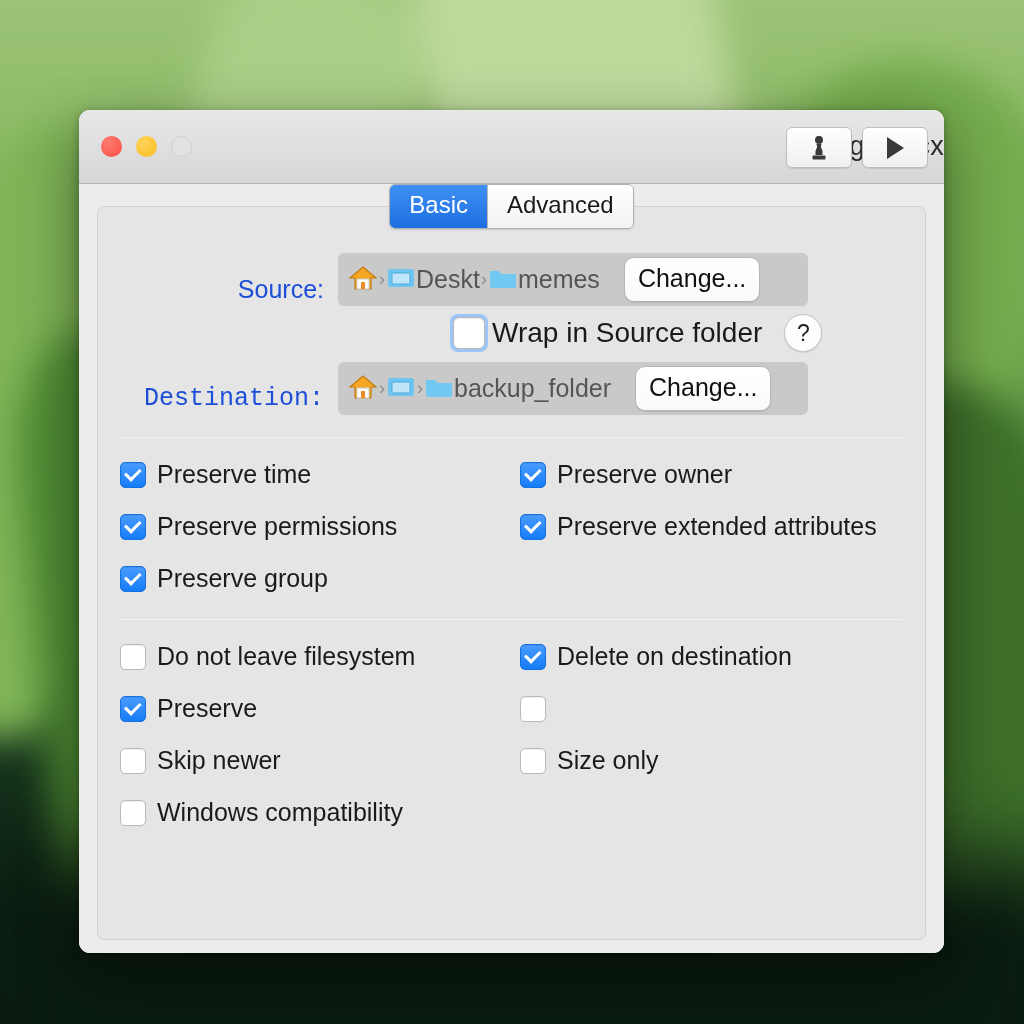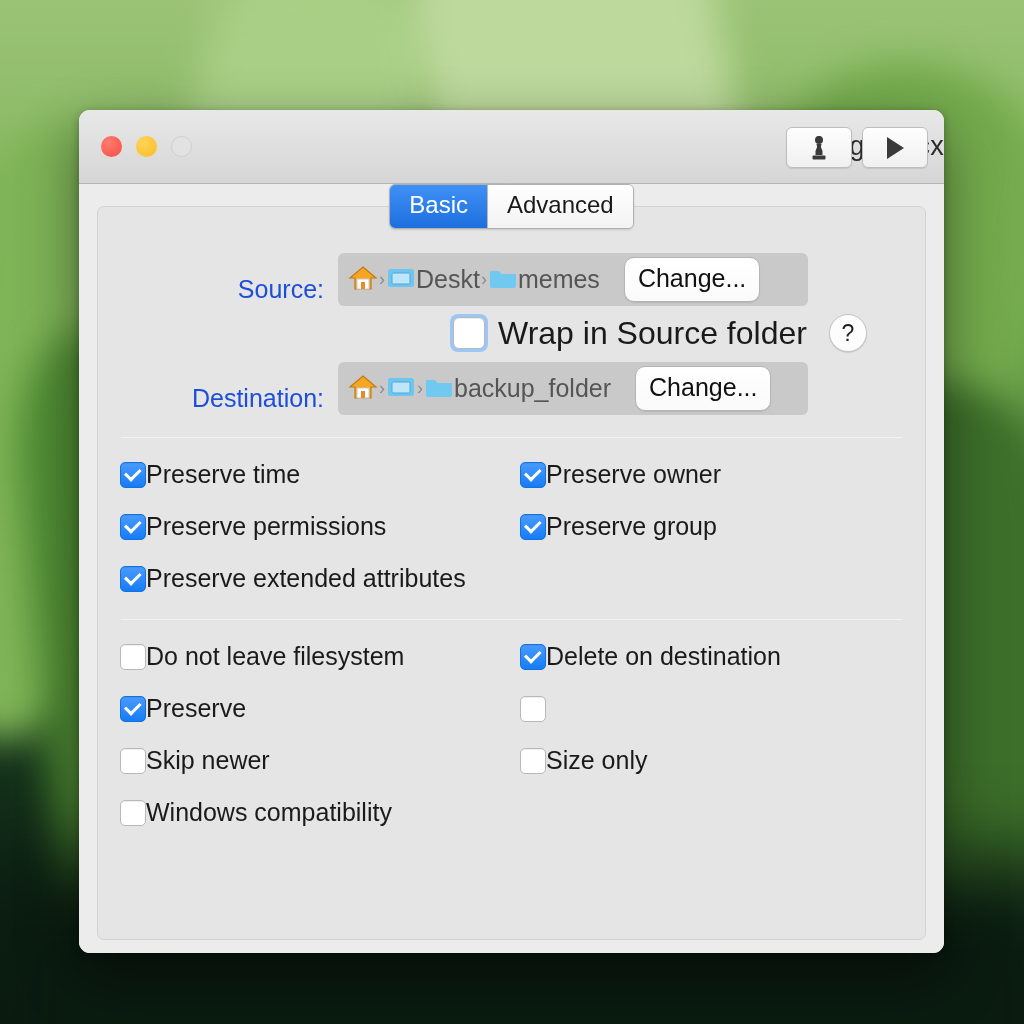--- a/index.html
+++ b/index.html
@@ -97,21 +97,21 @@
   }
 
   
   .path-row { display: flex; align-items: center; margin-bottom: 4px; }
   .path-label {
     font-size: 25px; color: #1d4ed8; text-align: right;
     padding-right: 14px;
     margin-top: 19px;
   }
   .path-label.src  { width: 218px; }
-  .path-label.dst  { width: 218px; }
+  .path-label.dst  { width: 218px; font-family: Liberation Mono, monospace; }
 
   .pathfield {
     display: flex; align-items: center;
     background: #c9c9c9;
     border-radius: 6px;
     height: 53px; padding: 0 5px 0 10px;
     overflow: hidden;
   }
   .crumb { display: flex; align-items: center; min-width: 0; }
   .crumb-text {
@@ -126,36 +126,36 @@
     padding: 6px 13px 8px; cursor: pointer;
     box-shadow: 0 1px 1px rgba(0,0,0,.10);
   }
 
   
   .wrap-row { display: flex; align-items: center; margin: 8px 0 10px 330px; }
   .focus-ring {
     padding: 3px; border-radius: 8px;
     background: #9cc6f7; display: inline-flex;
   }
-  .wrap-label { font-size: 32px; color: #1a1a1a; margin-left: 10px; }
+  .wrap-label { font-size: 28px; color: #1a1a1a; margin-left: 4px; }
   .help-btn {
     width: 38px; height: 38px; border-radius: 50%;
     background: #fdfdfd; border: 1px solid #c3c3c3;
     margin-left: 22px; display: flex; align-items: center; justify-content: center;
     font-size: 23px; color: #222; cursor: pointer;
     box-shadow: 0 1px 1px rgba(0,0,0,.10);
   }
 
   
   .hr { height: 1px; background: #cdcdcd; border-bottom: 1px solid #f2f2f2; margin: 22px 1px; }
 
   
   .cbgrid { display: grid; grid-template-columns: 400px 1fr; row-gap: 23px; }
   .cbgrid.bottom { row-gap: 23px; }
-  .cbitem { display: flex; align-items: center; cursor: pointer; }
+  .cbitem { display: flex; align-items: center; gap: 11px; cursor: pointer; }
   .cbitem .lbl { font-size: 25px; color: #1a1a1a; white-space: nowrap; }
 
   .cbox {
     width: 26px; height: 26px; border-radius: 5px; flex: none;
     background: #ffffff; border: 1px solid #b9b9b9;
     box-shadow: 0 1px 1px rgba(0,0,0,.07) inset;
     display: flex; align-items: center; justify-content: center;
   }
   .cbox.on {
     background: linear-gradient(180deg,#4a9bff 0%, #157cf5 100%);
@@ -315,25 +315,25 @@
             <div class="cbitem">
               <span class="cbox on"></span>
               <span class="lbl">Preserve owner</span>
             </div>
             <div class="cbitem">
               <span class="cbox on"></span>
               <span class="lbl">Preserve permissions</span>
             </div>
             <div class="cbitem">
               <span class="cbox on"></span>
+              <span class="lbl">Preserve extended attributes</span>
+            </div>
+            <div class="cbitem">
+              <span class="cbox on"></span>
               <span class="lbl">Preserve group</span>
-            </div>
-            <div class="cbitem">
-              <span class="cbox on"></span>
-              <span class="lbl">Preserve extended attributes</span>
             </div>
             <div class="cbitem" style="visibility: hidden;">
               <span class="cbox"></span>
               <span class="lbl"></span>
             </div>
           </div>
 
         <div class="hr" style="margin-top:26px;"></div>
 
         <div class="cbgrid bottom" id="transfer-grid">

